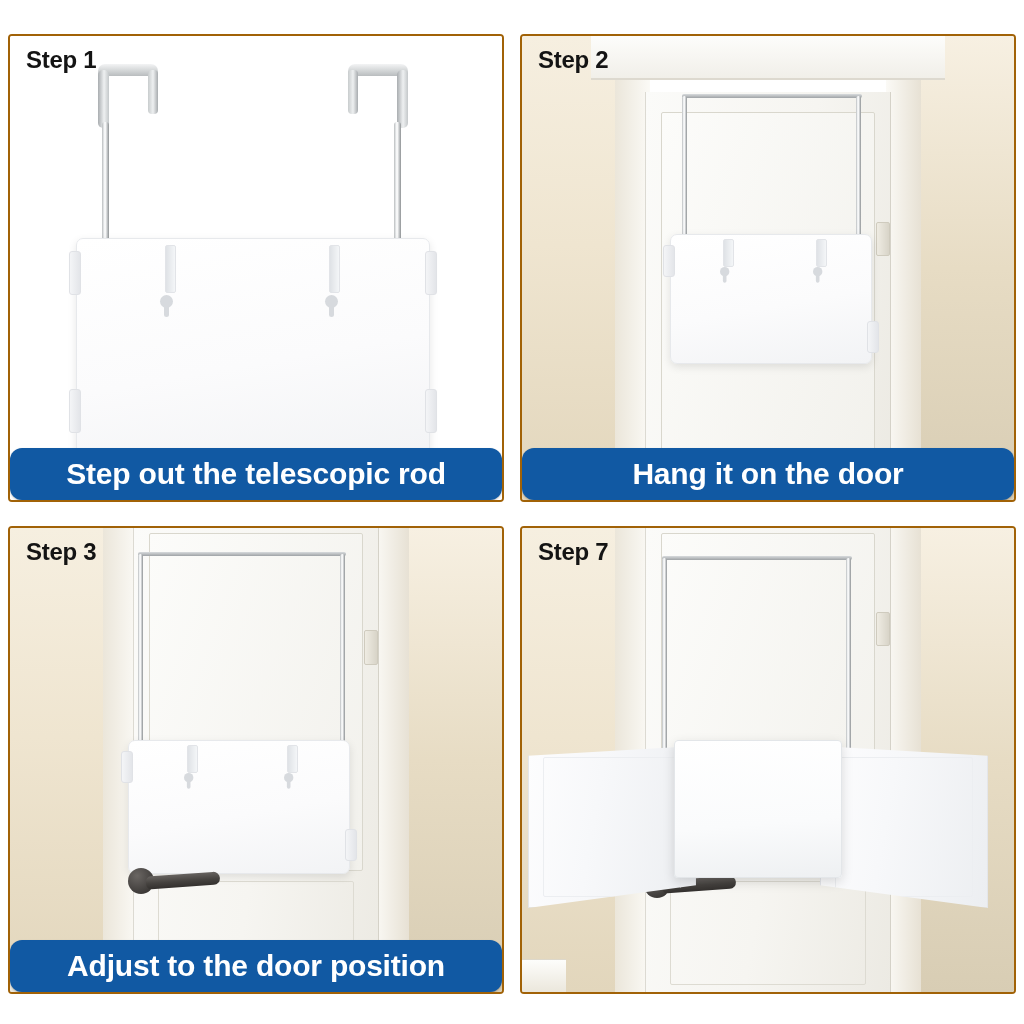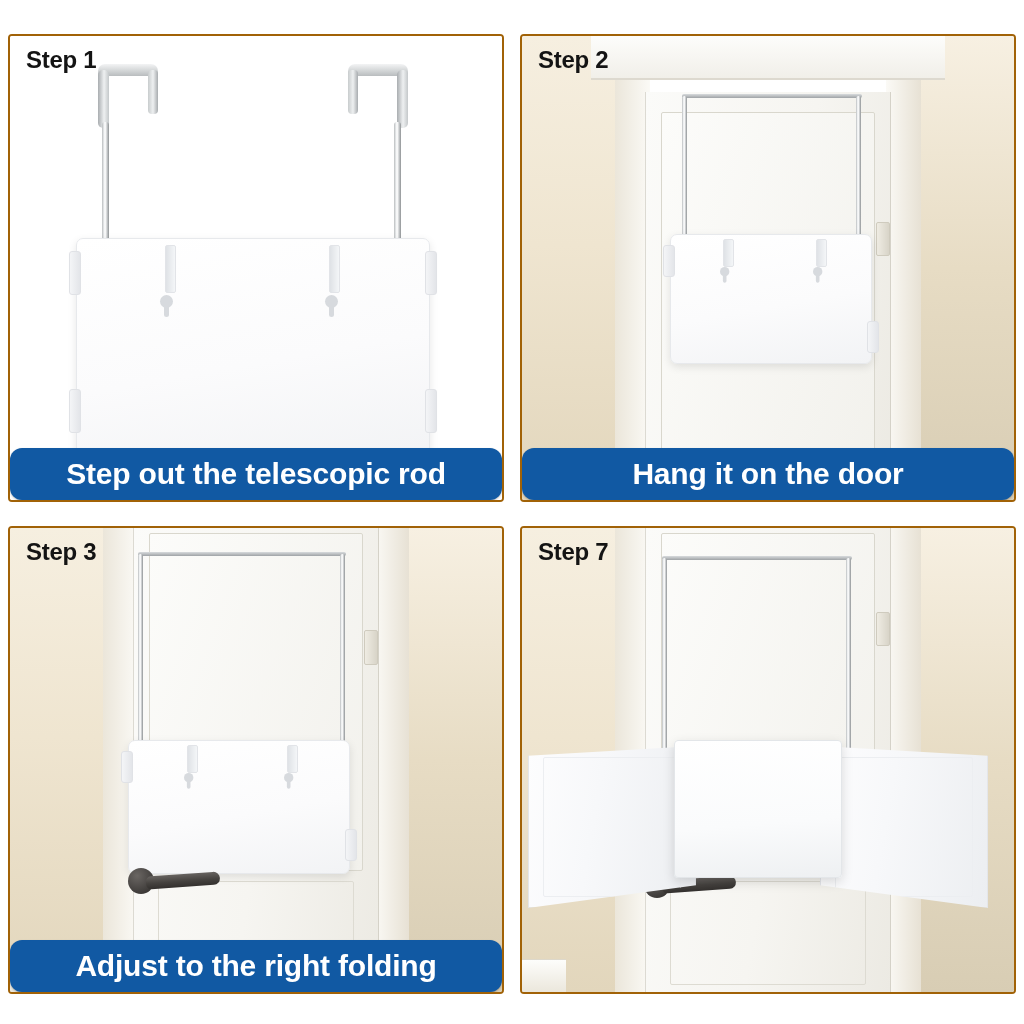--- a/index.html
+++ b/index.html
@@ -282,21 +282,21 @@
         </div>
         <div class="keyhole" style="left:155px;top:32px;transform:scale(.72);transform-origin:top left;">
           <div class="kh-top"></div>
           <div class="kh-stem"></div>
         </div>
       </div>
 
       <div class="handle-rosette" style="left:118px;top:340px;"></div>
       <div class="handle-lever" style="left:136px;top:346px;"></div>
 
-      <div class="caption">Adjust to the right folding</div>
+      <div class="caption">Adjust to the door position</div>
     </div>
   </div>
 
   <div class="panel">
     <div class="stage">
       <div class="scene">
         <div class="wall-left"></div>
         <div class="wall-right"></div>
         <div class="jamb-l"></div>
         <div class="jamb-r"></div>

